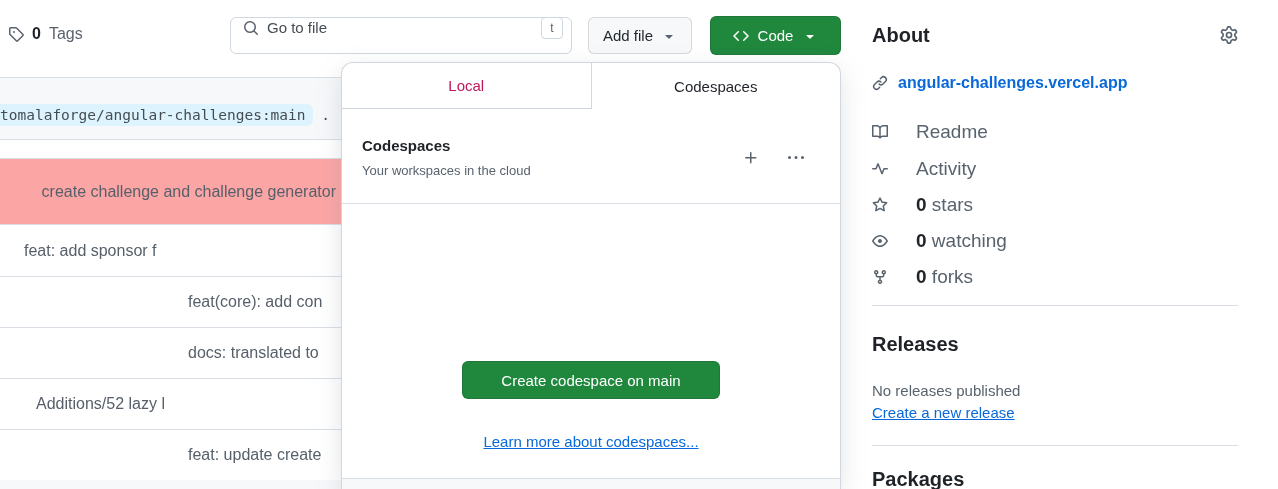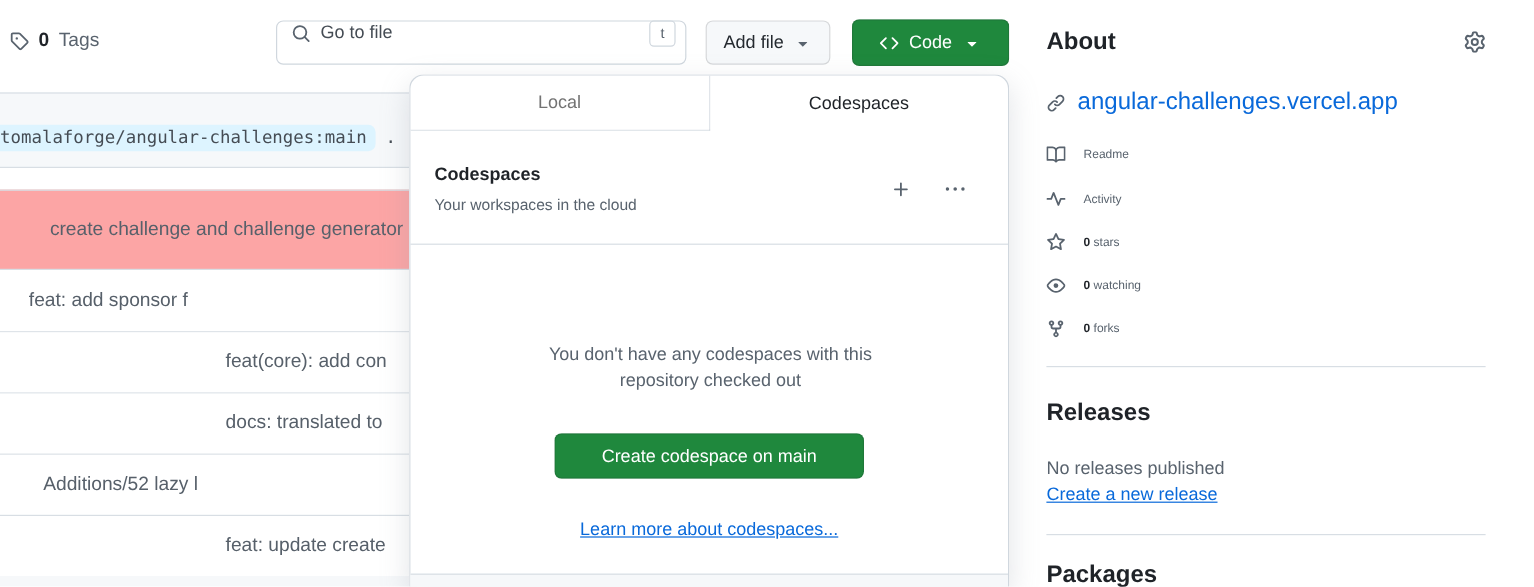--- a/index.html
+++ b/index.html
@@ -33,43 +33,43 @@
   .commit-bar { position:absolute; left:0; top:96px; width:341px; height:67px; background:#fca5a5; border-top:1px solid #d8dee4; border-bottom:1px solid #d8dee4; display:flex; align-items:center; justify-content:flex-end; padding-right:5px; }
   .commit-bar span { white-space:nowrap; font-size:16px; color:#57606a; }
   .file-row { position:absolute; left:0; width:341px; height:51px; background:#fff; border-bottom:1px solid #d8dee4; display:flex; align-items:center; padding-left:188px; }
   .file-row span { white-space:nowrap; font-size:16px; color:#57606a; }
   .left-footer { position:absolute; left:0; top:418px; width:341px; height:9px; background:#f6f8fa; }
 
   
   .panel { left:341px; top:62px; width:500px; height:427px; background:#fff; border:1px solid #d0d7de; border-bottom:none; border-radius:12px 12px 0 0; box-shadow:0 8px 24px rgba(140,149,159,0.25); z-index:5; }
   .tabs { position:absolute; left:0; top:0; width:100%; height:46px; display:flex; }
   .tab { flex:1; display:flex; align-items:center; justify-content:center; font-size:15px; cursor:pointer; }
-  .tab.inactive { color:#737373; border-bottom:1px solid #d0d7de; border-right:1px solid #d0d7de; border-top-left-radius:12px; }
+  .tab.inactive { color:#be185d; border-bottom:1px solid #d0d7de; border-right:1px solid #d0d7de; border-top-left-radius:12px; }
   .tab.active { color:#1f2328; }
   .cs-title { position:absolute; left:20px; top:74px; font-size:15px; font-weight:700; color:#1f2328; }
   .cs-sub { position:absolute; left:20px; top:100px; font-size:13px; color:#59636e; }
   .icon-btn { position:absolute; top:87px; color:#59636e; cursor:pointer; }
   .icon-plus { left:401px; }
   .icon-kebab { left:446px; }
   .panel-divider { position:absolute; left:0; top:140px; width:100%; border-top:1px solid #d8dee4; }
   .empty-title { position:absolute; left:0; top:186px; width:100%; text-align:center; font-size:17px; font-weight:700; color:#1f2328; }
   .empty-msg { position:absolute; left:95px; top:222px; width:310px; text-align:center; font-size:15px; line-height:22px; color:#59636e; }
   .btn-create { position:absolute; left:120px; top:298px; width:258px; height:38px; background:#1f883d; border:1px solid rgba(31,35,40,0.15); border-radius:6px; color:#fff; font-size:15px; display:flex; align-items:center; justify-content:center; cursor:pointer; }
   .learn-link { position:absolute; left:0; top:370px; width:100%; text-align:center; font-size:15px; color:#0969da; text-decoration:underline; cursor:pointer; }
   .panel-footer { position:absolute; left:0; top:415px; width:100%; height:12px; background:#f6f8fa; border-top:1px solid #d8dee4; }
 
   
   .sidebar { left:872px; top:0; width:366px; height:489px; }
   .sb-h { font-size:20px; font-weight:700; color:#1f2328; }
   .about-title { position:absolute; left:0; top:24px; }
   .gear { position:absolute; left:348px; top:26px; color:#59636e; cursor:pointer; }
   .website { position:absolute; left:0; top:74px; display:flex; align-items:center; gap:10px; cursor:pointer; }
   .website .ic { color:#59636e; }
-  .website span { font-size:20px; font-weight:400; color:#0969da; }
-  .sb-row { position:absolute; left:0; display:flex; align-items:center; gap:15px; color:#59636e; font-size:10px; cursor:pointer; }
+  .website span { font-size:16px; font-weight:700; color:#0969da; }
+  .sb-row { position:absolute; left:0; display:flex; align-items:center; gap:28px; color:#59636e; font-size:19px; cursor:pointer; }
   .sb-row b { color:#1f2328; font-weight:700; }
   .sb-div { position:absolute; left:0; width:366px; border-top:1px solid #d8dee4; }
   .rel-title { position:absolute; left:0; top:333px; }
   .rel-empty { position:absolute; left:0; top:382px; font-size:15px; color:#59636e; }
   .rel-link { position:absolute; left:0; top:404px; font-size:15px; color:#0969da; text-decoration:underline; cursor:pointer; }
   .pkg-title { position:absolute; left:0; top:468px; }
 </style>
 </head>
 <body>
 
@@ -148,21 +148,20 @@
   </div>
   <div class="cs-title">Codespaces</div>
   <div class="cs-sub">Your workspaces in the cloud</div>
   <div class="icon-btn icon-plus"><span><svg width="16" height="16" viewBox="0 0 16 16" fill="currentColor">
           <path d="M7.75 2a.75.75 0 0 1 .75.75V7h4.25a.75.75 0 0 1 0 1.5H8.5v4.25a.75.75 0 0 1-1.5 0V8.5H2.75a.75.75 0 0 1 0-1.5H7V2.75A.75.75 0 0 1 7.75 2Z"></path>
         </svg></span></div>
   <div class="icon-btn icon-kebab"><span><svg width="16" height="16" viewBox="0 0 16 16" fill="currentColor">
           <path d="M8 9a1.5 1.5 0 1 0 0-3 1.5 1.5 0 0 0 0 3ZM1.5 9a1.5 1.5 0 1 0 0-3 1.5 1.5 0 0 0 0 3Zm13 0a1.5 1.5 0 1 0 0-3 1.5 1.5 0 0 0 0 3Z"></path>
         </svg></span></div>
   <div class="panel-divider"></div>
-  <div class="empty-msg">You don't have any codespaces with this repository checked out</div>
   <div class="btn-create">Create codespace on main</div>
   <div class="learn-link">Learn more about codespaces...</div>
   <div class="panel-footer"></div>
 </div>
 
 <div class="abs sidebar">
   <div class="sb-h about-title">About</div>
   <div class="gear">
       <svg width="18" height="18" viewBox="0 0 16 16" fill="currentColor">
         <path d="M8 0c.236 0 .47.01.701.031.743.065 1.289.615 1.458 1.26l.289 1.106c.018.066.079.158.212.224.231.114.454.243.668.386.123.082.233.09.299.071l1.103-.303c.644-.176 1.392.021 1.82.63.27.385.506.792.704 1.218.315.675.111 1.422-.364 1.891l-.814.806c-.049.048-.098.147-.088.294.016.257.016.515 0 .772-.01.147.038.246.088.294l.814.806c.475.469.679 1.216.364 1.891a7.977 7.977 0 0 1-.704 1.217c-.428.61-1.176.807-1.82.63l-1.102-.302c-.067-.019-.177-.011-.3.071a5.909 5.909 0 0 1-.668.386c-.133.066-.194.158-.211.224l-.29 1.106c-.168.646-.715 1.196-1.458 1.26a8.006 8.006 0 0 1-1.402 0c-.743-.064-1.289-.614-1.458-1.26l-.289-1.106c-.018-.066-.079-.158-.212-.224a5.738 5.738 0 0 1-.668-.386c-.123-.082-.233-.09-.299-.071l-1.103.303c-.644.176-1.392-.021-1.82-.63a8.12 8.12 0 0 1-.704-1.218c-.315-.675-.111-1.422.363-1.891l.815-.806c.05-.048.098-.147.088-.294a6.214 6.214 0 0 1 0-.772c.01-.147-.038-.246-.088-.294l-.815-.806C.635 6.045.431 5.298.746 4.623a7.92 7.92 0 0 1 .704-1.217c.428-.61 1.176-.807 1.82-.63l1.102.302c.067.019.177.011.3-.071.214-.143.437-.272.668-.386.133-.066.194-.158.211-.224l.29-1.106C6.009.645 6.556.095 7.299.03 7.53.01 7.764 0 8 0Zm-.571 1.525c-.036.003-.108.036-.137.146l-.289 1.105c-.147.561-.549.967-.998 1.189-.173.086-.34.183-.5.29-.417.278-.97.423-1.529.27l-1.103-.303c-.109-.03-.175.016-.195.045-.22.312-.412.644-.573.99-.014.031-.021.11.059.19l.815.806c.411.406.562.957.53 1.456a4.709 4.709 0 0 0 0 .582c.032.499-.119 1.05-.53 1.456l-.815.806c-.081.08-.073.159-.059.19.162.346.353.677.573.989.02.03.085.076.195.046l1.102-.303c.56-.153 1.113-.008 1.53.27.161.107.328.204.501.29.447.222.85.629.997 1.189l.289 1.105c.029.109.101.143.137.146a6.6 6.6 0 0 0 1.142 0c.036-.003.108-.036.137-.146l.289-1.105c.147-.561.549-.967.998-1.189.173-.086.34-.183.5-.29.417-.278.97-.423 1.529-.27l1.103.303c.109.029.175-.016.195-.045.22-.313.411-.644.573-.99.014-.031.021-.11-.059-.19l-.815-.806c-.411-.406-.562-.957-.53-1.456a4.709 4.709 0 0 0 0-.582c-.032-.499.119-1.05.53-1.456l.815-.806c.081-.08.073-.159.059-.19a6.464 6.464 0 0 0-.573-.989c-.02-.03-.085-.076-.195-.046l-1.102.303c-.56.153-1.113.008-1.53-.27a4.44 4.44 0 0 0-.501-.29c-.447-.222-.85-.629-.997-1.189l-.289-1.105c-.029-.11-.101-.143-.137-.146a6.6 6.6 0 0 0-1.142 0ZM11 8a3 3 0 1 1-6 0 3 3 0 0 1 6 0ZM9.5 8a1.5 1.5 0 1 0-3.001.001A1.5 1.5 0 0 0 9.5 8Z"></path>

